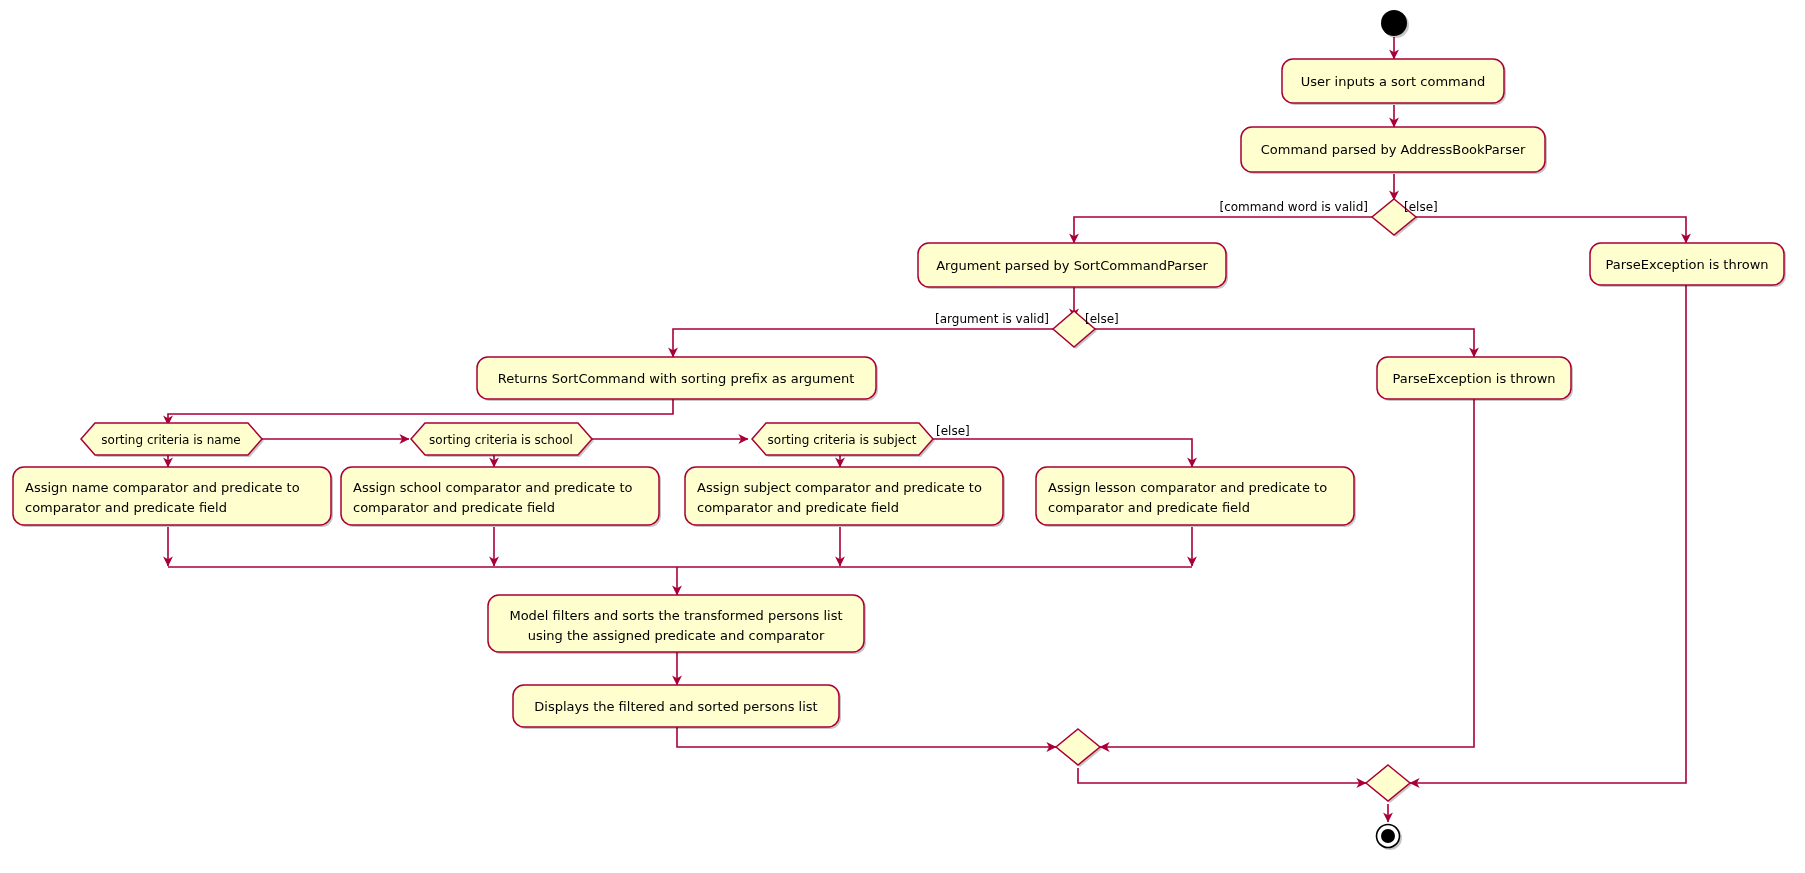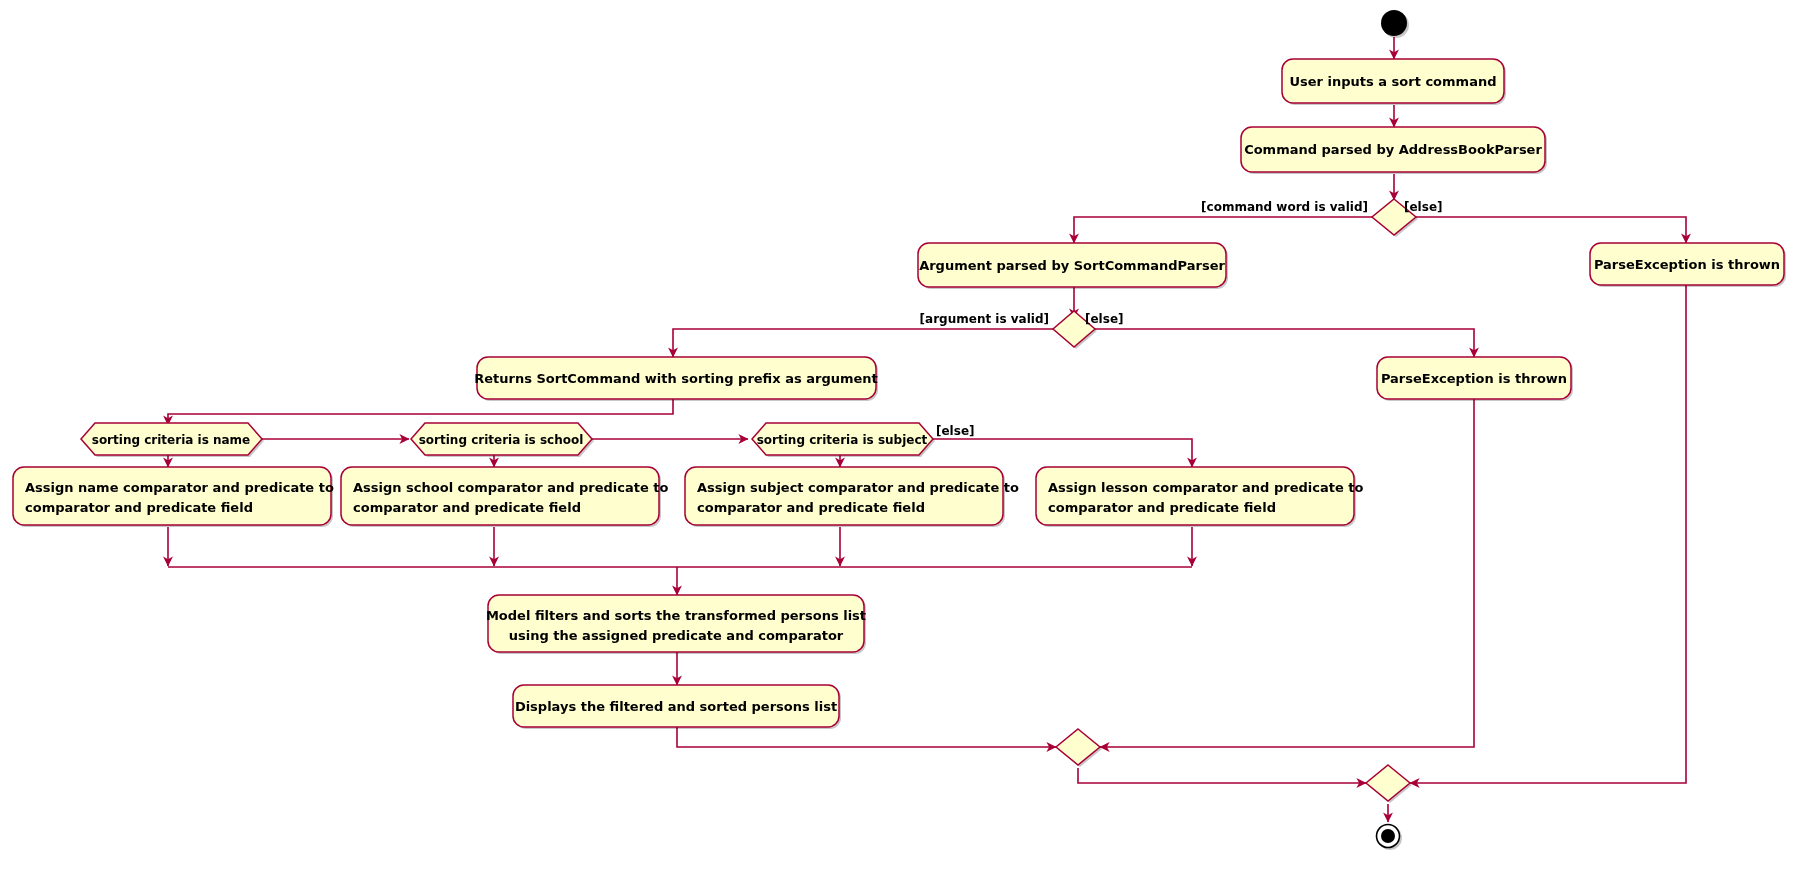--- a/index.html
+++ b/index.html
@@ -12,21 +12,20 @@
     width: 1805px;
     height: 873px;
     overflow: hidden;
     font-family: "DejaVu Sans", sans-serif;
   }
   #diagram-root {
     position: relative;
     width: 1805px;
     height: 845px;
     background: #3b82f6;
-    font-weight: bold;
   }
   svg#activity-diagram {
     display: block;
     width: 1805px;
     height: 873px;
     background: #ffffff;
   }
   .node-fill {
     fill: #FEFECE;
     stroke: #A80036;

